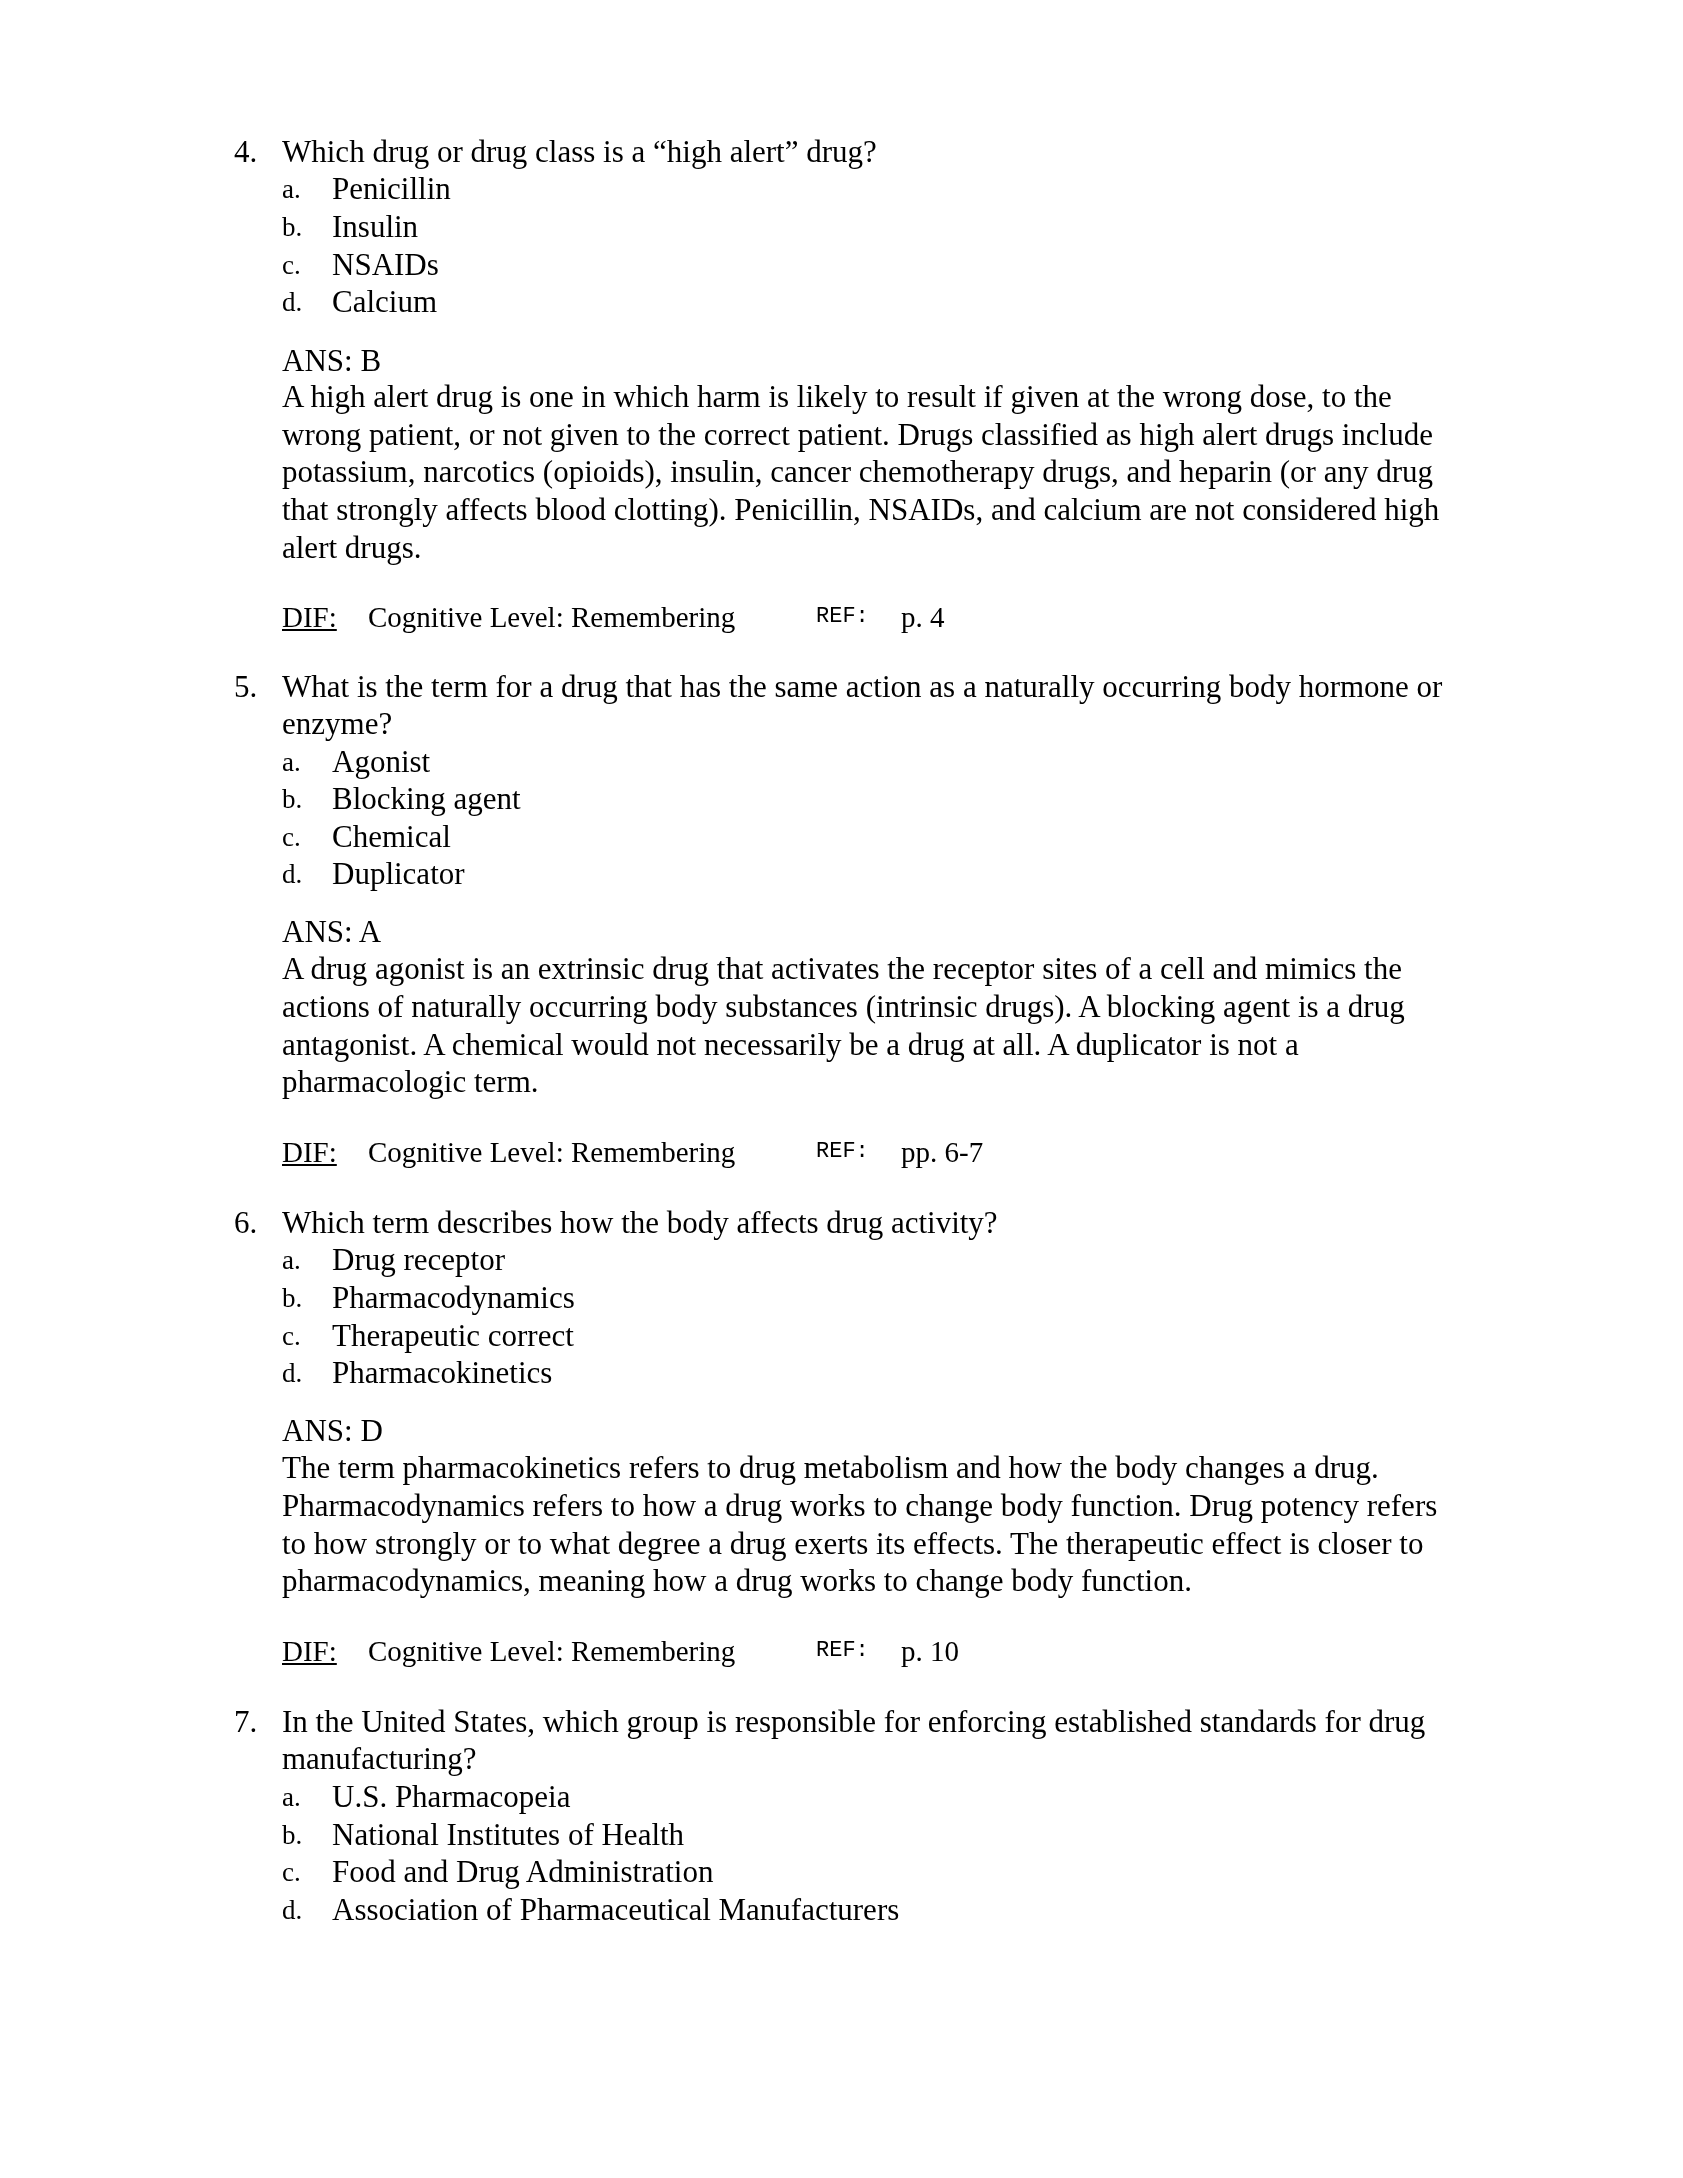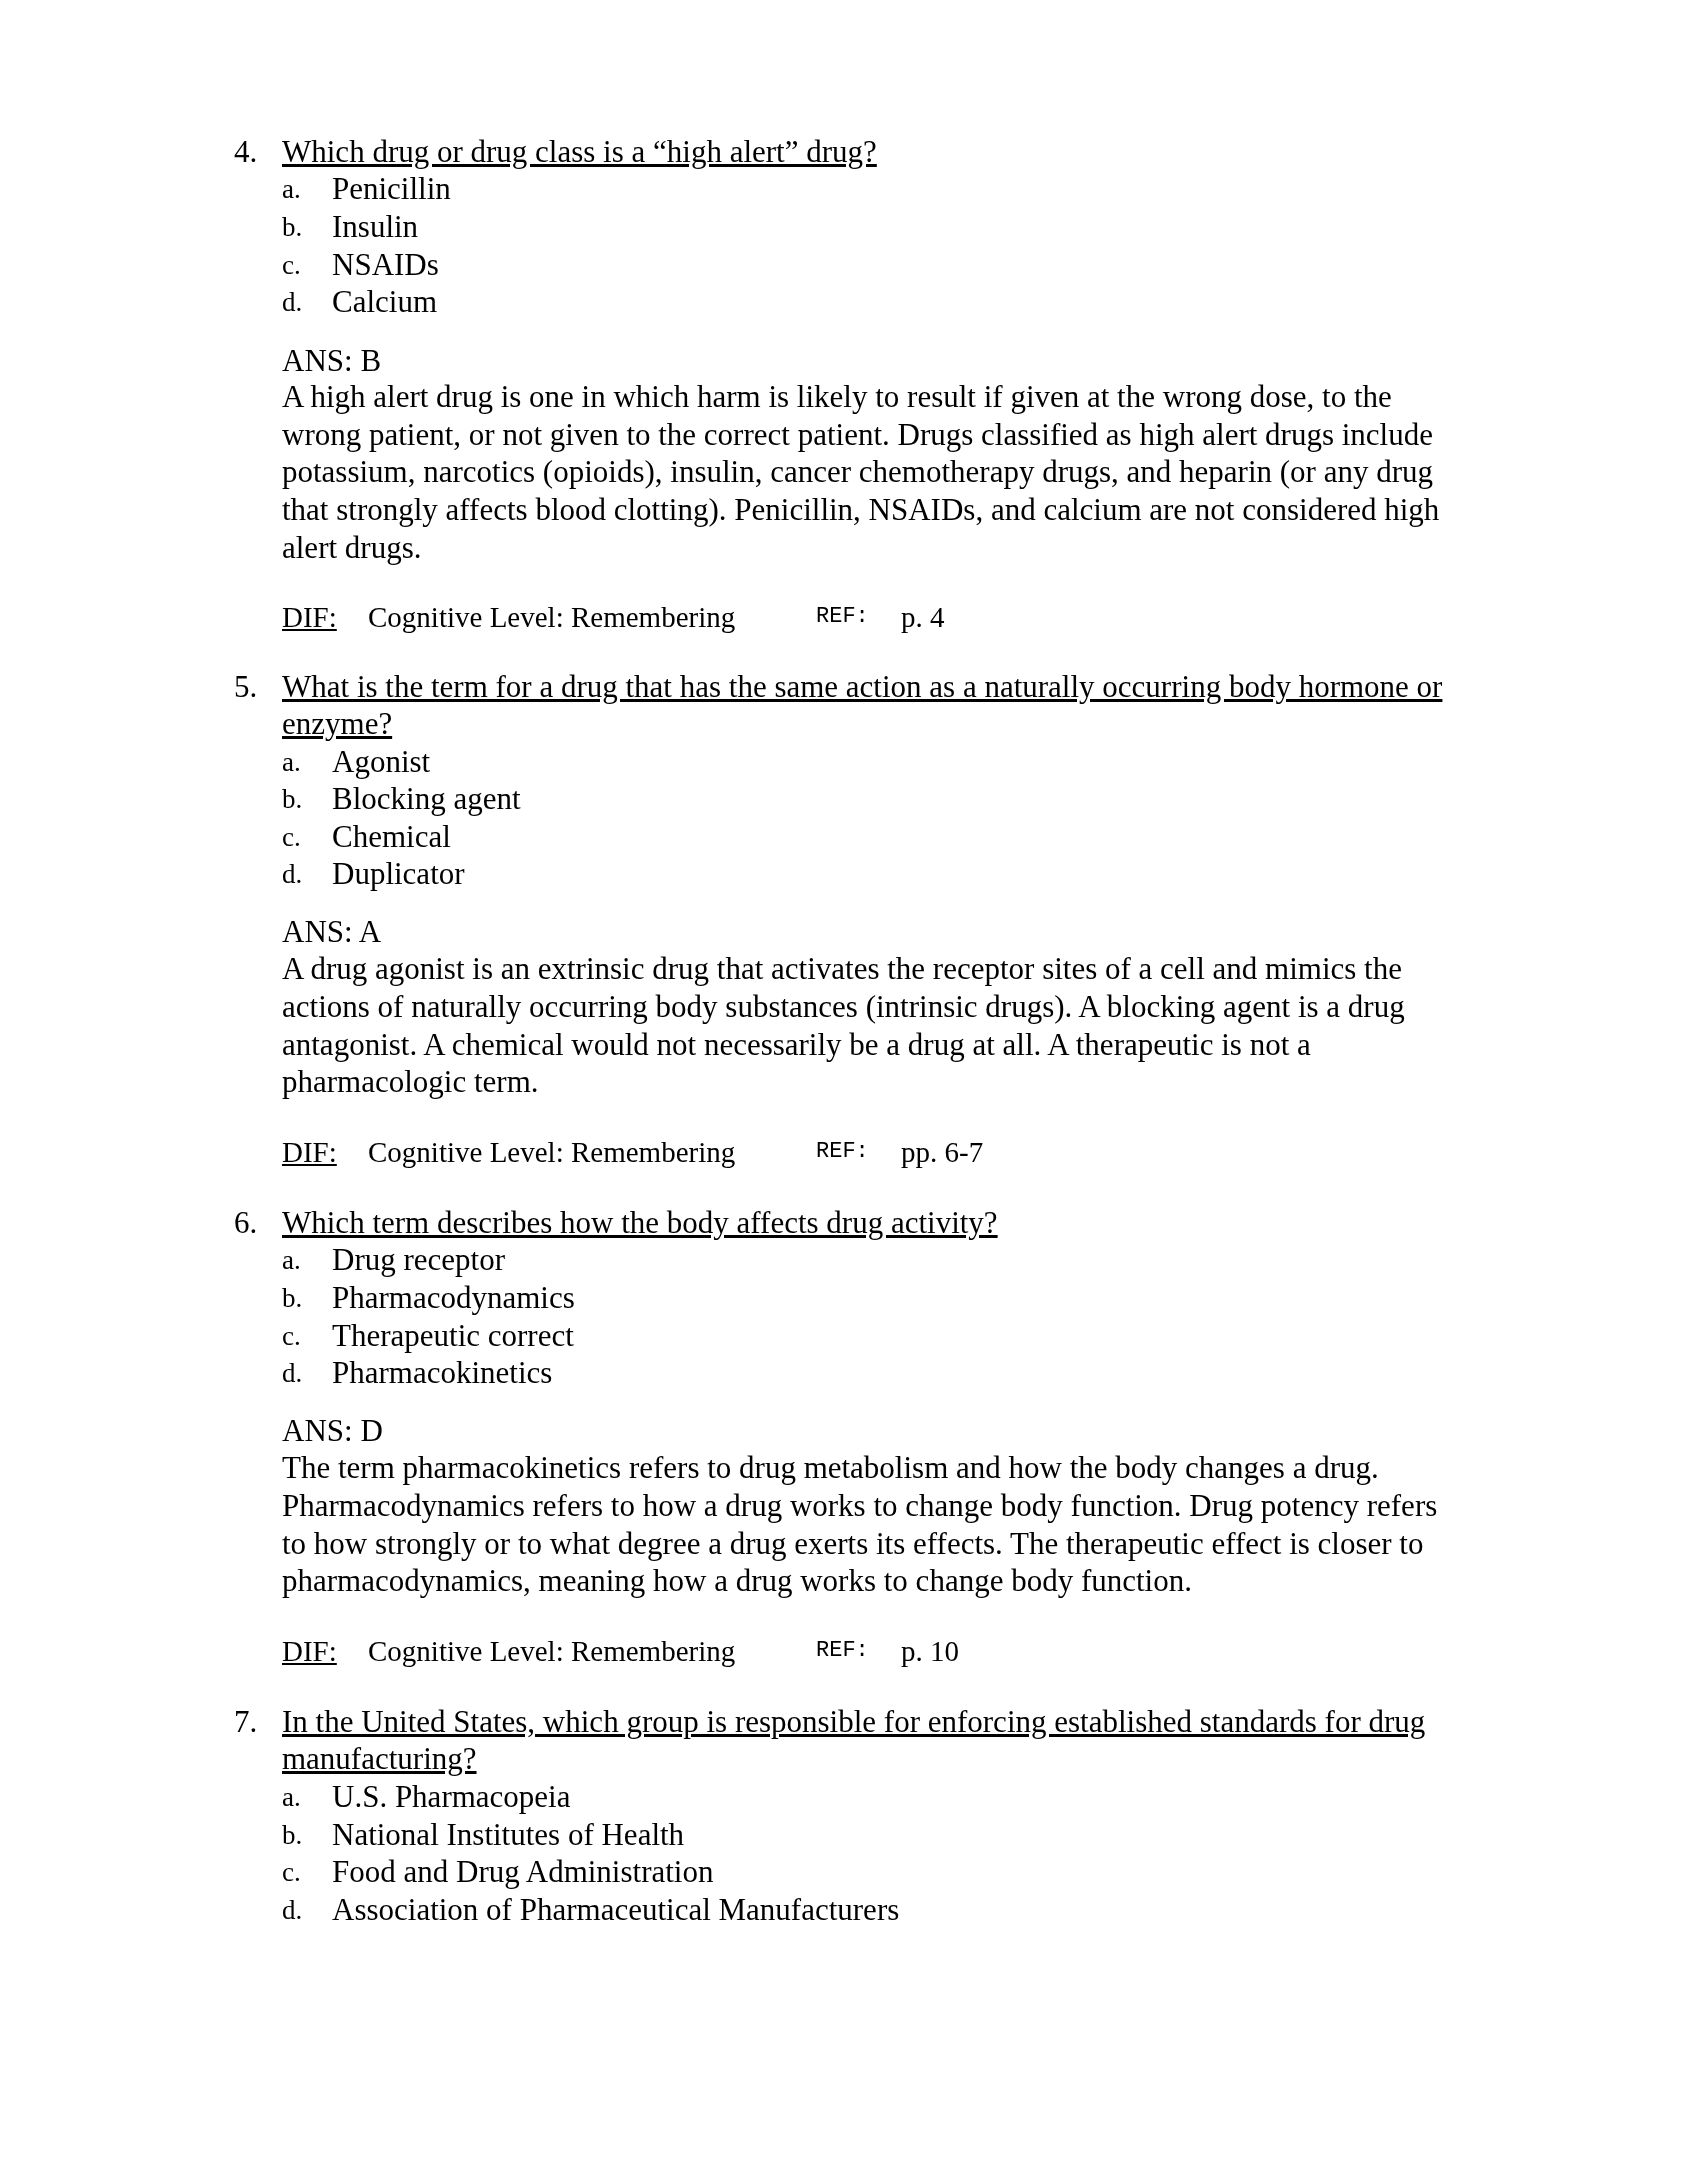--- a/index.html
+++ b/index.html
@@ -2,21 +2,21 @@
 <html><head>
 <meta charset="utf-8">
 <style>
   html, body { margin: 0; padding: 0; background: #ffffff; }
   body { width: 1683px; height: 2178px; position: relative; overflow: hidden;
          font-family: "Liberation Serif", "DejaVu Serif", serif; color: #000; }
   .page { position: absolute; left: 0; top: 0; width: 1683px; height: 2178px; }
   .q { position: absolute; left: 0; width: 1683px; }
   .line { position: absolute; font-size: 31px; line-height: 38px; white-space: nowrap; }
   .num { left: 234px; }
-  .stem { left: 282px; text-decoration: underline; }
+  .stem { left: 282px; }
   .optletter { left: 282px; font-size: 27px; }
   .opttext { left: 332px; }
   .body { left: 282px; }
   .dif-label { left: 282px; font-size: 29px; text-decoration: underline; }
   .dif-val { left: 368px; font-size: 29px; }
   .ref-label { left: 816px; font-size: 22px; font-family: Liberation Mono, monospace; }
   .ref-val { left: 901px; font-size: 29px; }
 </style>
 </head>
 <body>
@@ -54,21 +54,21 @@
     <div class="line opttext" style="top:743px">Agonist</div>
     <div class="line optletter" style="top:780px">b.</div>
     <div class="line opttext" style="top:780px">Blocking agent</div>
     <div class="line optletter" style="top:818px">c.</div>
     <div class="line opttext" style="top:818px">Chemical</div>
     <div class="line optletter" style="top:855px">d.</div>
     <div class="line opttext" style="top:855px">Duplicator</div>
     <div class="line body" style="top:913px">ANS:  A</div>
     <div class="line body" style="top:950px">A drug agonist is an extrinsic drug that activates the receptor sites of a cell and mimics the</div>
     <div class="line body" style="top:988px">actions of naturally occurring body substances (intrinsic drugs). A blocking agent is a drug</div>
-    <div class="line body" style="top:1026px">antagonist. A chemical would not necessarily be a drug at all. A therapeutic is not a</div>
+    <div class="line body" style="top:1026px">antagonist. A chemical would not necessarily be a drug at all. A duplicator is not a</div>
     <div class="line body" style="top:1063px">pharmacologic term.</div>
     <div class="line dif-label" style="top:1133px">DIF:</div>
     <div class="line dif-val" style="top:1133px">Cognitive Level: Remembering</div>
     <div class="line ref-label" style="top:1133px">REF:</div>
     <div class="line ref-val" style="top:1133px">pp. 6-7</div>
   </div>
 
   <div class="q">
     <div class="line num" style="top:1204px">6.</div>
     <div class="line stem" style="top:1204px">Which term describes how the body affects drug activity?</div>

